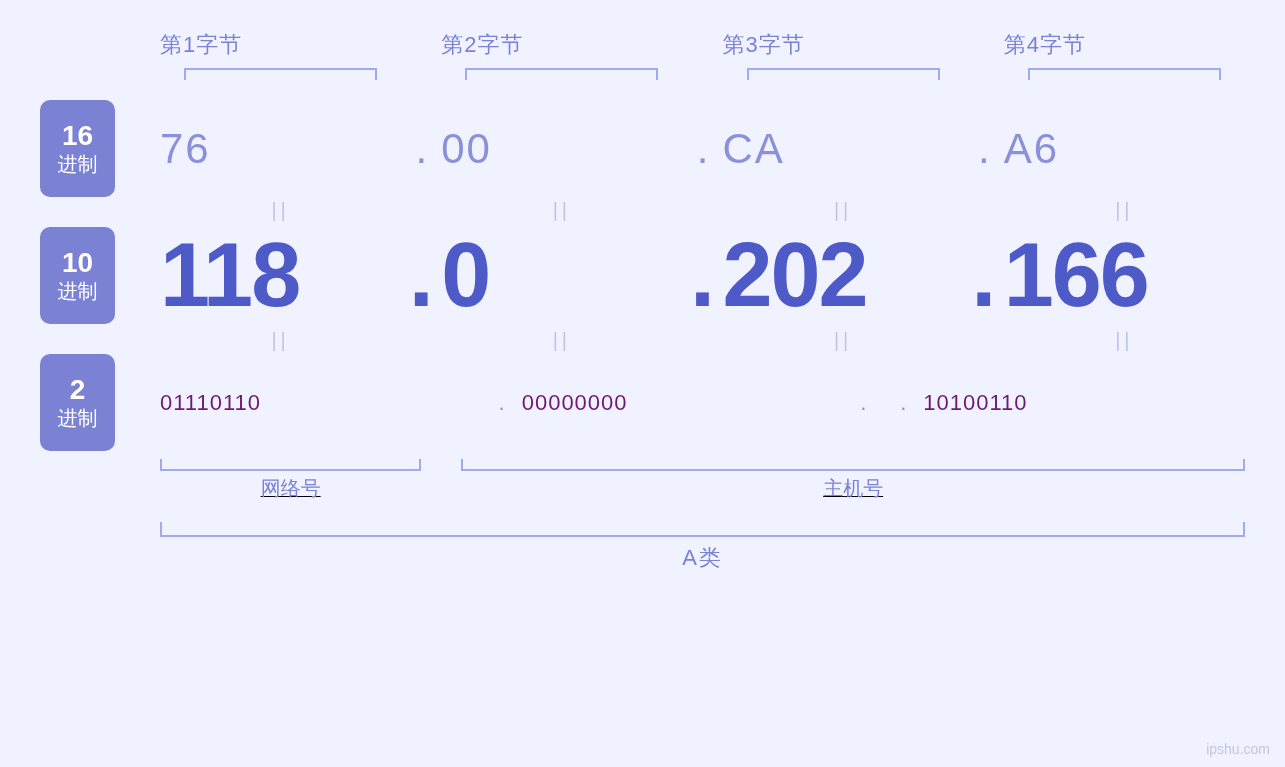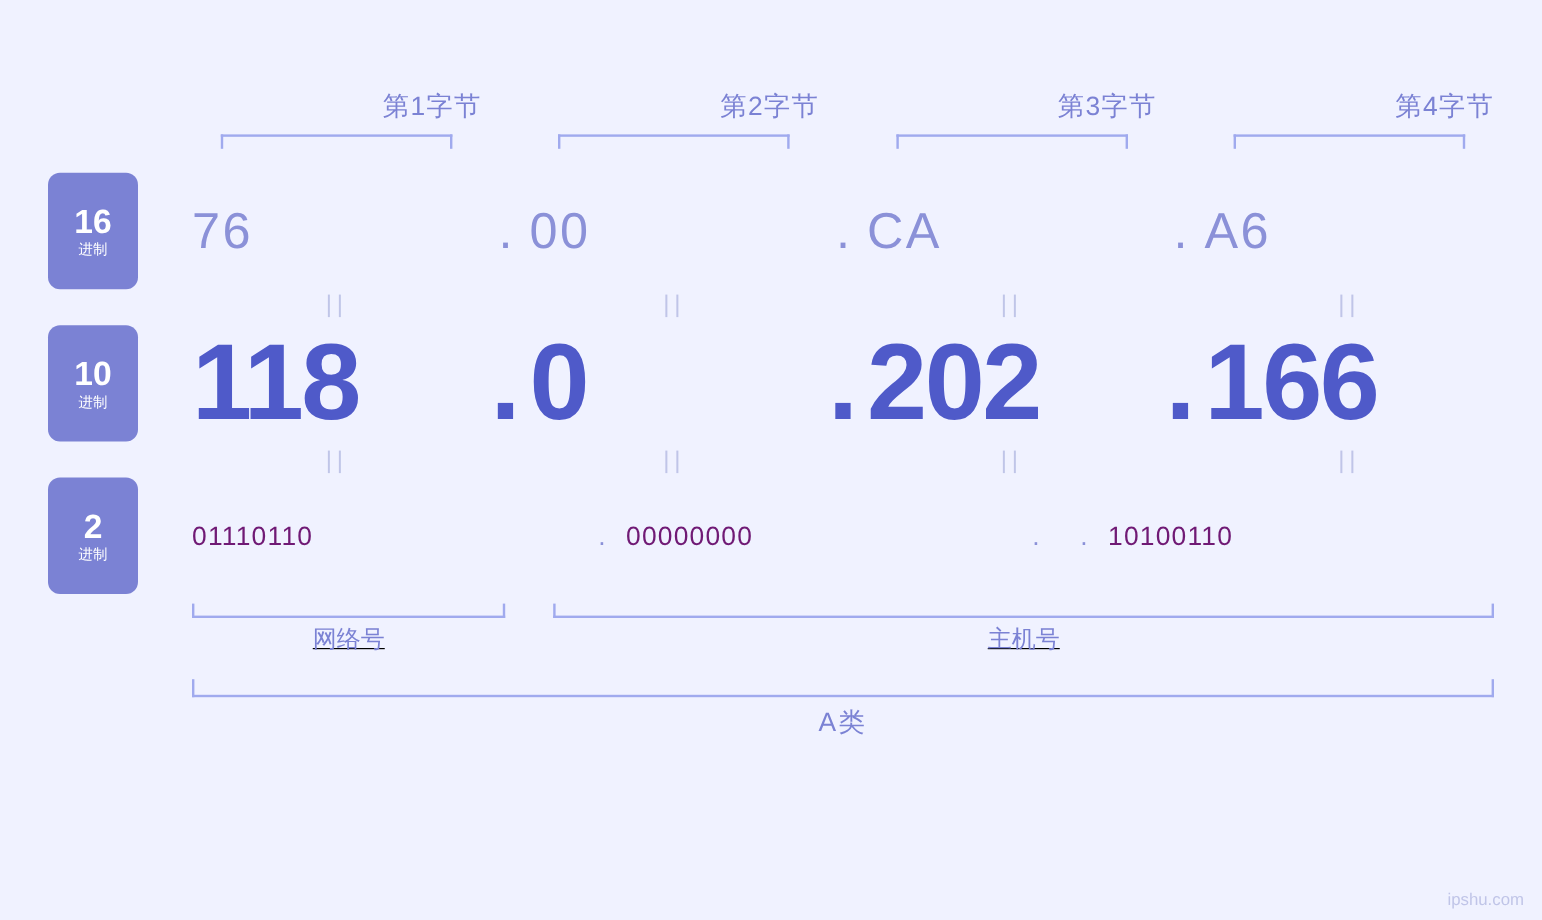--- a/index.html
+++ b/index.html
@@ -24,22 +24,21 @@
 
     
     .byte-headers {
       display: flex;
       margin-left: 120px;
       margin-bottom: 8px;
     }
 
     .byte-col {
       flex: 1;
-      text-align: right;
-      margin-top: 44px;
+      text-align: left;
     }
 
     .byte-label {
       color: #7b82d4;
       font-size: 22px;
       letter-spacing: 1px;
     }
 
     
     .bracket-row {
@@ -84,21 +83,21 @@
       margin-right: 45px;
     }
 
     .badge-num {
       font-size: 28px;
       font-weight: bold;
       line-height: 1.1;
     }
 
     .badge-unit {
-      font-size: 12px;
+      font-size: 20px;
       line-height: 1.2;
       text-align: right;
     }
 
     .values-row {
       flex: 1;
       display: flex;
       align-items: center;
     }
 

